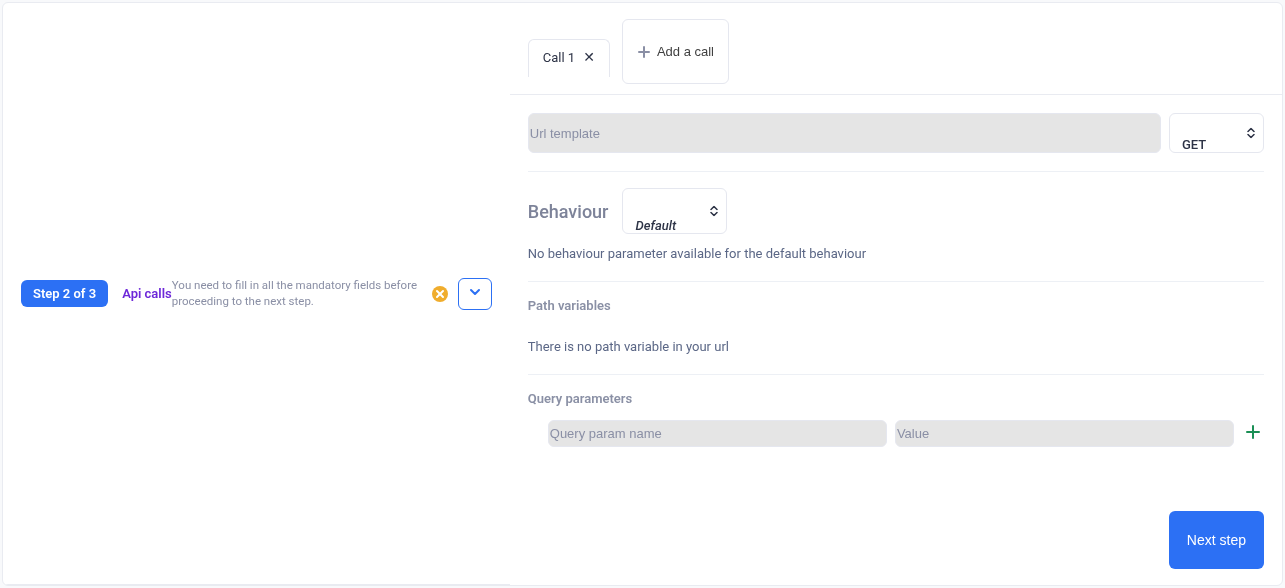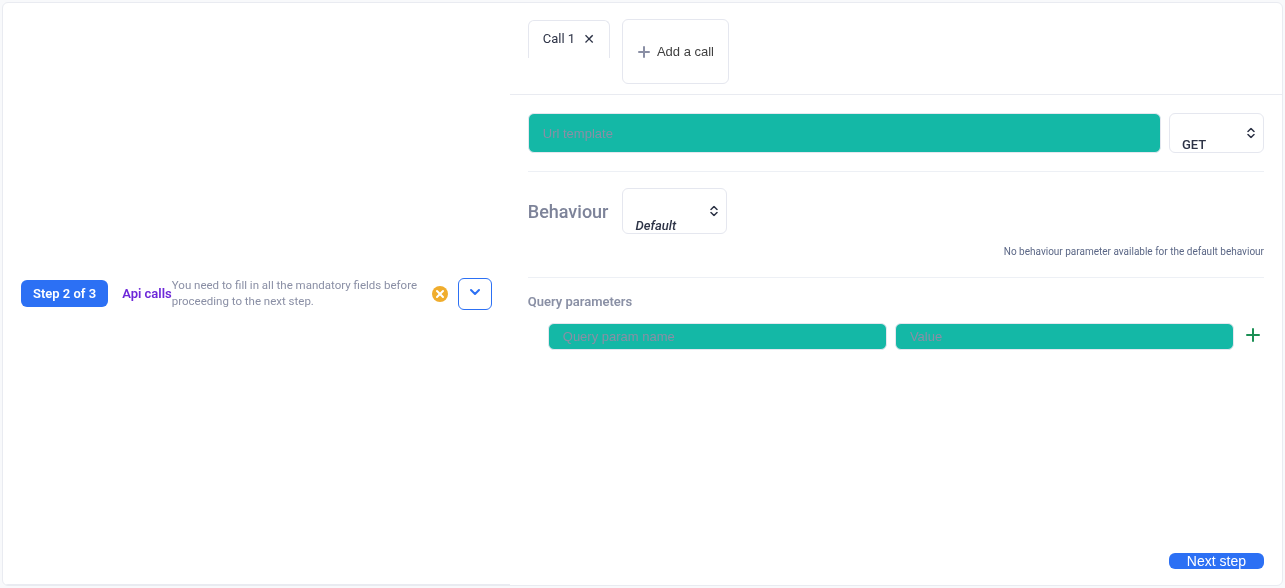--- a/index.html
+++ b/index.html
@@ -76,21 +76,21 @@
     .collapse-btn svg { stroke: #2c70f4; }
 
     .body {
       flex: 1;
       display: flex;
       flex-direction: column;
       overflow: auto;
     }
     .tabs-row {
       display: flex;
-      align-items: flex-start;
+      align-items: center;
       gap: 12px;
       padding: 16px 18px 0 18px;
       border-bottom: 1px solid #e9ebf1;
     }
     .tab {
       display: flex;
       align-items: center;
       gap: 8px;
       padding: 10px 14px 12px 14px;
       font-size: 13px;
@@ -131,25 +131,25 @@
 
     .row-url {
       display: flex;
       gap: 8px;
       margin-bottom: 18px;
     }
     .input {
       flex: 1;
       border: 1px solid #e5e7ef;
       border-radius: 6px;
-      padding: 11px 14px;
+      padding: 11px 1px;
       font-size: 13px;
       color: #2d3346;
       outline: none;
-      background:#14b8a6;
+      background:#e5e5e5;
     }
     .input::placeholder { color: #8a8fa5; }
     .select-wrap {
       position: relative;
       border: 1px solid #e5e7ef;
       border-radius: 6px;
       background: #fff;
       display: flex;
       align-items: flex-end;
       padding: 0 28px 0 12px;
@@ -193,23 +193,23 @@
       color: #7d8399;
       font-weight: 500;
     }
     .section-title {
       font-size: 13px;
       color: #8a90a5;
       font-weight: 600;
       margin-bottom: 14px;
     }
     .empty-msg {
-      font-size: 10px;
+      font-size: 13px;
       color: #5b6786;
-      text-align: right;
+      text-align: left;
       padding: 12px 0 0 0;
     }
     .behaviour-wrap .select-wrap { height: 46px; min-width: 105px; font-style: italic; }
 
     .query-row {
       display: flex;
       align-items: center;
       gap: 8px;
       padding-left: 20px;
     }
@@ -226,21 +226,21 @@
     .footer {
       display: flex;
       justify-content: flex-end;
       padding: 14px 18px 16px 18px;
     }
     .next-btn {
       background: #2c70f4;
       color: #fff;
       border: none;
       border-radius: 6px;
-      padding: 0 18px;
+      padding: 21px 18px;
       font-size: 14px;
       font-weight: 500;
       cursor: pointer;
     }
   </style>
 </head>
 <body>
 
 <div class="card">
 
@@ -312,20 +312,24 @@
                 </svg>
               <svg width="8" height="5" viewBox="0 0 8 5" fill="none">
                   <polyline points="1,1 4,4 7,1" stroke-width="1.5" stroke-linecap="round" stroke-linejoin="round"></polyline>
                 </svg>
             </span>
           </div>
         </div>
         <div class="empty-msg">No behaviour parameter available for the default behaviour</div>
       </div>
 
+      <div class="section">
+        <div class="section-title">Path variables</div>
+        <div class="empty-msg">There is no path variable in your url</div>
+      </div>
 
       <div class="section" style="border-bottom:none;">
         <div class="section-title">Query parameters</div>
         <div class="query-row">
           <input class="input" type="text" placeholder="Query param name" style="">
           <input class="input" type="text" placeholder="Value" style="">
           <span class="add-icon">
             <span>
               <svg width="18" height="18" viewBox="0 0 18 18" fill="none">
                   <line x1="9" y1="3" x2="9" y2="15" stroke-width="2" stroke-linecap="round"></line>

